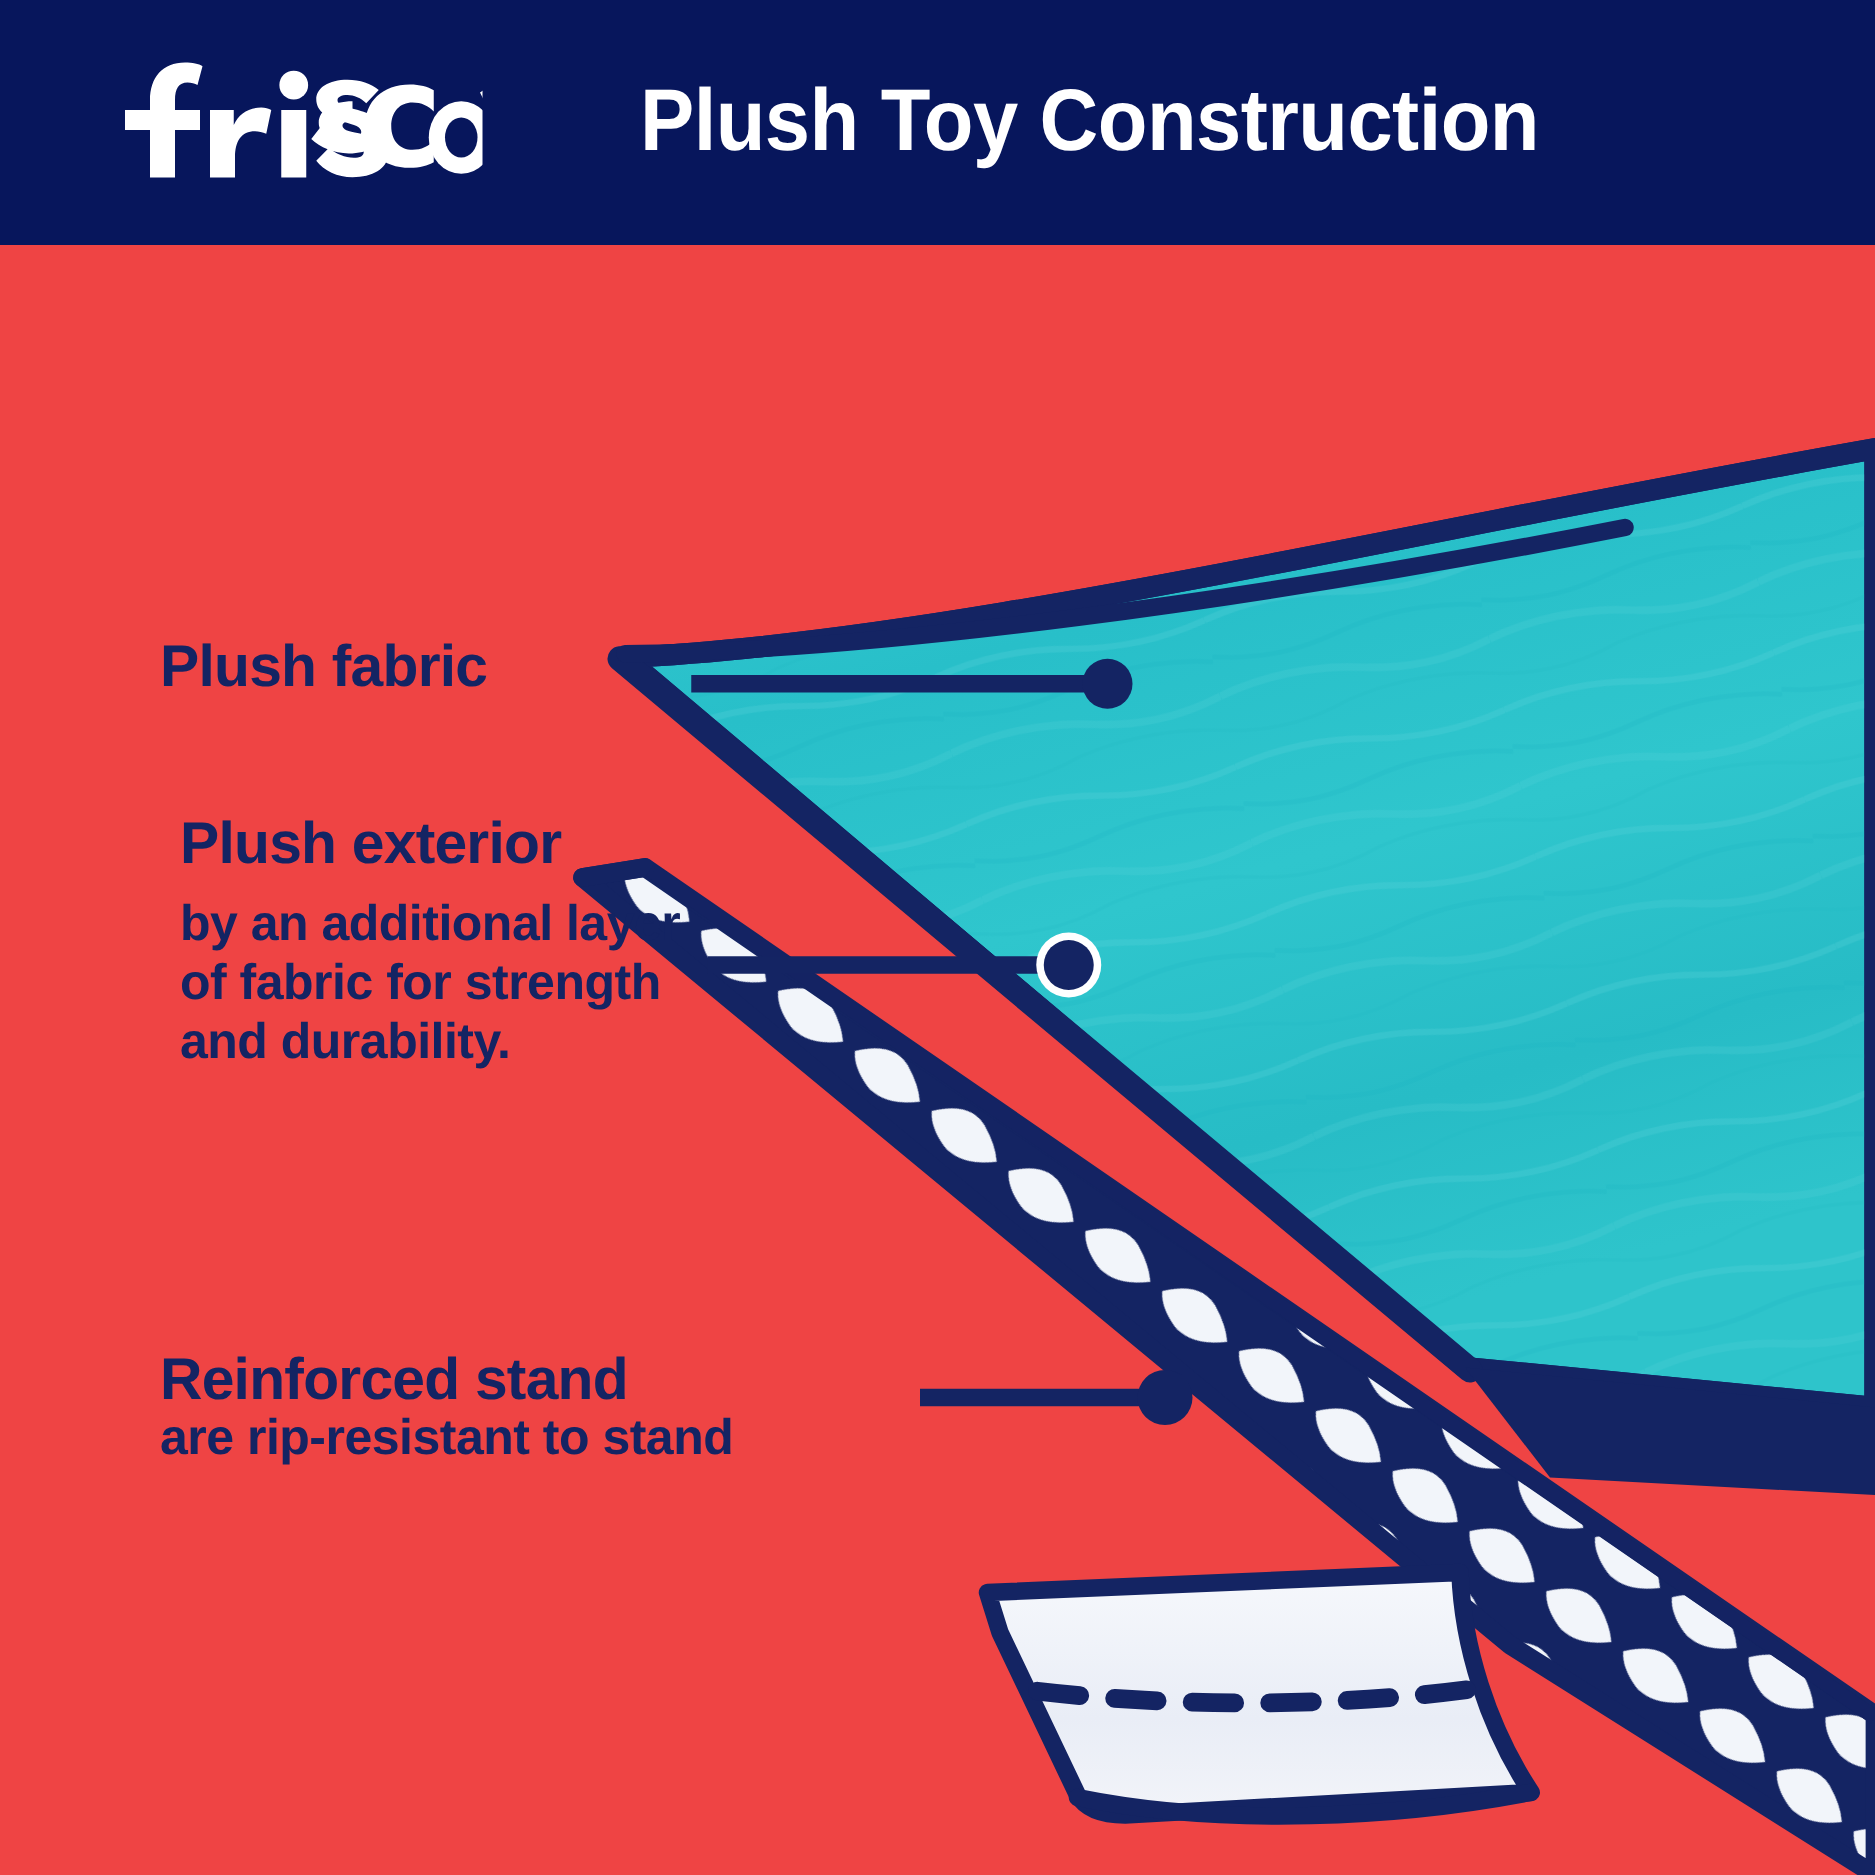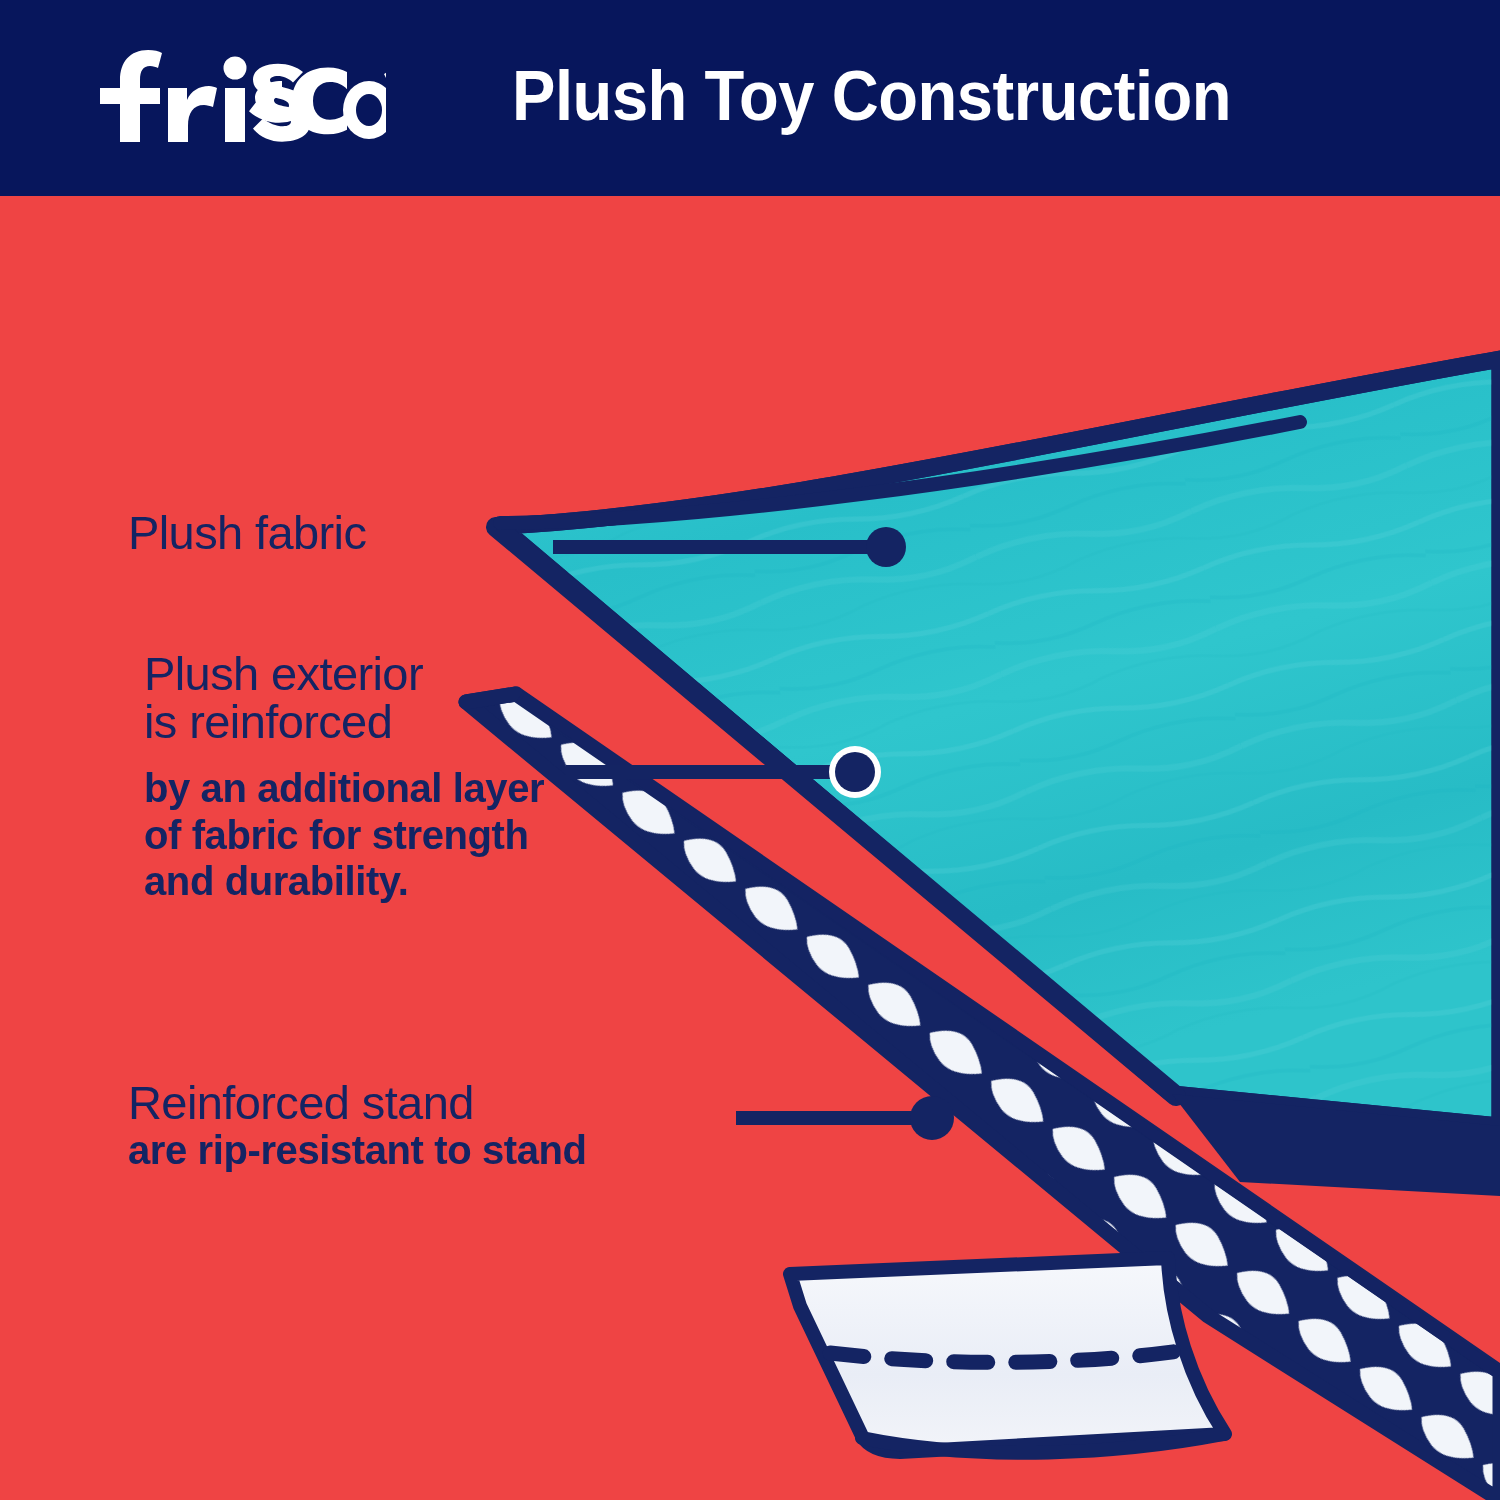--- a/index.html
+++ b/index.html
@@ -31,21 +31,21 @@
     letter-spacing:-0.5px;
     white-space:nowrap;
     font-family:"Liberation Sans Narrow","Liberation Sans",sans-serif;
     transform:scaleX(0.93);
     transform-origin:left center;
   }
 
   
   .callout{position:absolute;color:#142463;}
   .callout .head{
-    font-size:47px;font-weight:normal;line-height:1.03;
+    font-size:47px;font-weight:bold;line-height:1.03;
     letter-spacing:-0.6px;color:#142463;white-space:nowrap;
   }
   .callout .body{
     font-size:40px;font-weight:bold;line-height:1.17;
     letter-spacing:-0.4px;color:#142463;
   }
   .callout .body .ln{display:block;white-space:nowrap;}
 
   #callout-plush-fabric{left:128px;top:509px;}
   #callout-plush-exterior{left:144px;top:650px;}
@@ -230,21 +230,20 @@
       </g>
     </svg>
   </div>
 
   <div class="callout" id="callout-plush-fabric">
     <div class="head">Plush fabric</div>
   </div>
 
   <div class="callout" id="callout-plush-exterior">
     <div class="head">Plush exterior</div>
-    <div class="head">is reinforced</div>
     <div class="body">
       <span class="ln">by an additional layer</span>
       <span class="ln">of fabric for strength</span>
       <span class="ln">and durability.</span>
     </div>
   </div>
 
   <div class="callout" id="callout-reinforced-seams">
     <div class="head">Reinforced stand</div>
     <div class="body">

